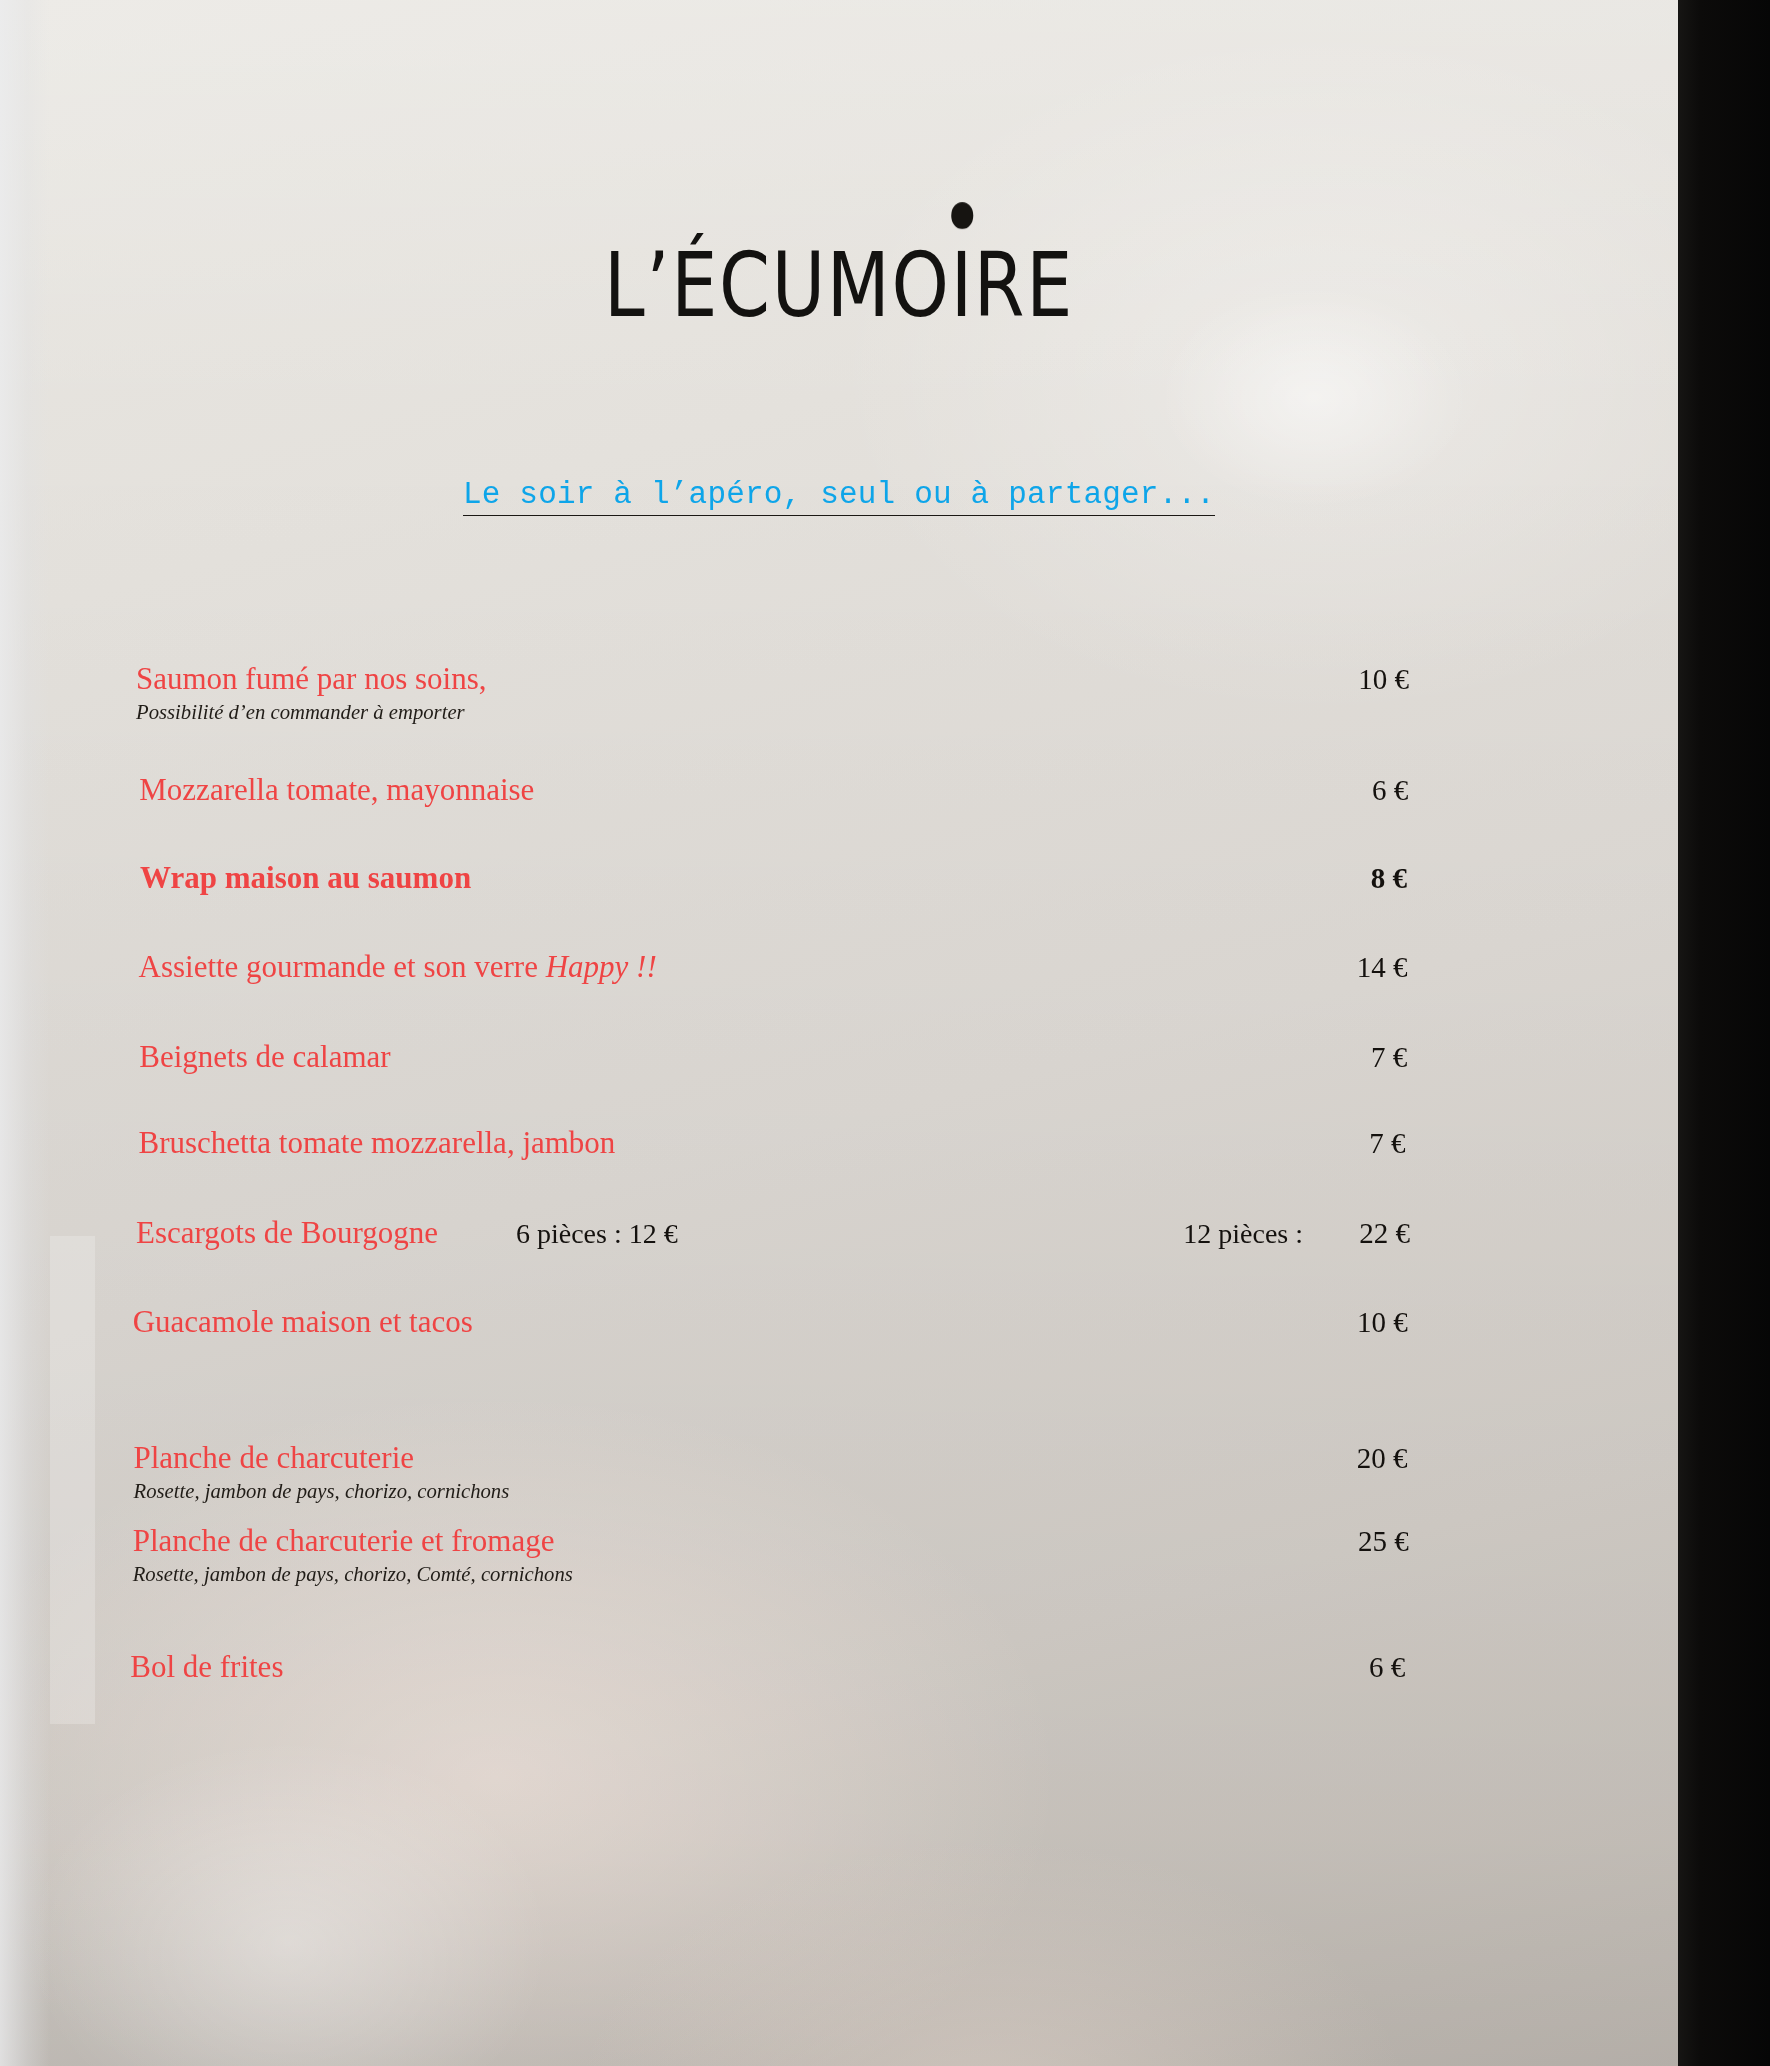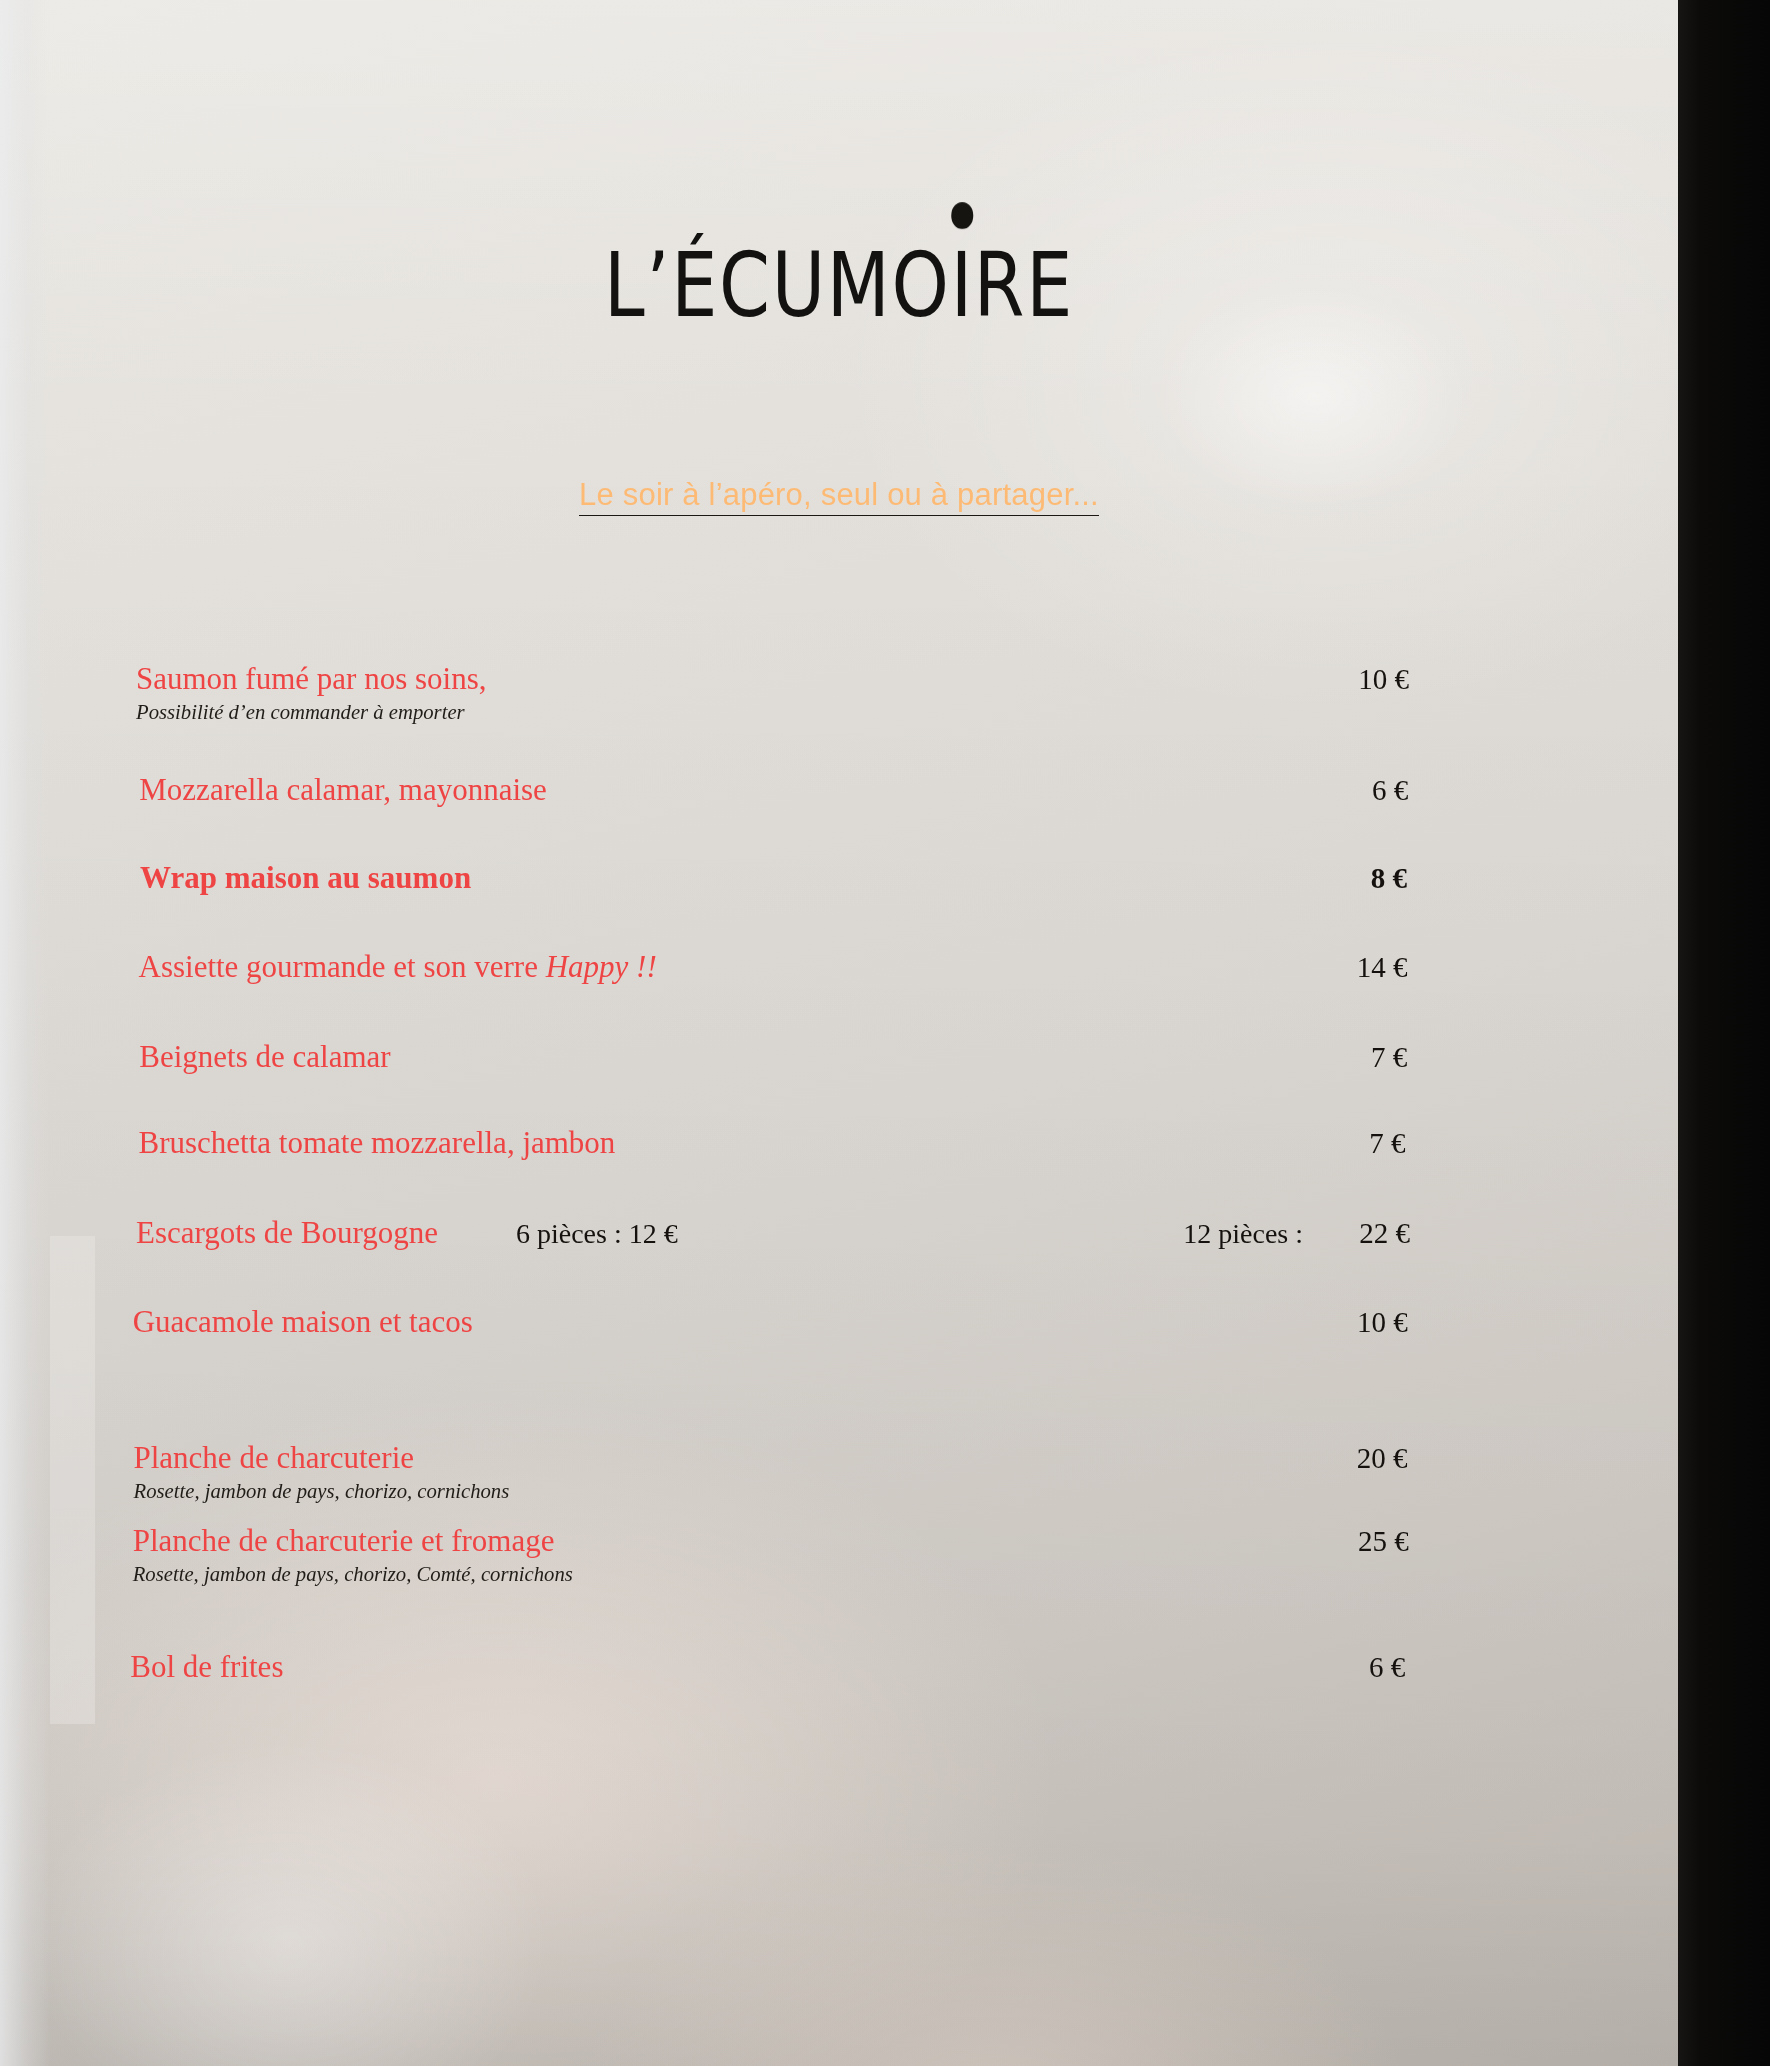--- a/index.html
+++ b/index.html
@@ -126,22 +126,22 @@
     background: #161411;
   }
 
   #subtitle {
     position: absolute;
     top: 477px;
     left: 0;
     width: 1678px;
     text-align: center;
     font-size: 31px;
-    font-family: Liberation Sans, sans-serif;
-    color: #fdba74;
+    font-family: Liberation Mono, monospace;
+    color: #0ea5e9;
     letter-spacing: 0.2px;
   }
   #subtitle span {
     border-bottom: 1.2px solid #1b1814;
     padding-bottom: 3.3px;
   }
 
   .menu-list {
     position: absolute;
     top: 661px;
@@ -224,21 +224,21 @@
       <div class="item" style="position:absolute; top:0; left:0; width:1273px;">
         <div class="item-row">
           <div class="item-name">Saumon  fumé par nos soins,</div>
           <div class="item-price">10 €</div>
         </div>
         <div class="item-desc">Possibilité d’en commander à emporter</div>
       </div>
 
       <div class="item" style="position:absolute; top:111px; left:3.3px; width:1269px;">
         <div class="item-row">
-          <div class="item-name">Mozzarella calamar, mayonnaise</div>
+          <div class="item-name">Mozzarella tomate, mayonnaise</div>
           <div class="item-price">6 €</div>
         </div>
       </div>
 
       <div class="item" style="position:absolute; top:199px; left:4.1px; width:1267px;font-weight:bold;">
         <div class="item-row">
           <div class="item-name">Wrap maison au saumon</div>
           <div class="item-price">8 €</div>
         </div>
       </div>

